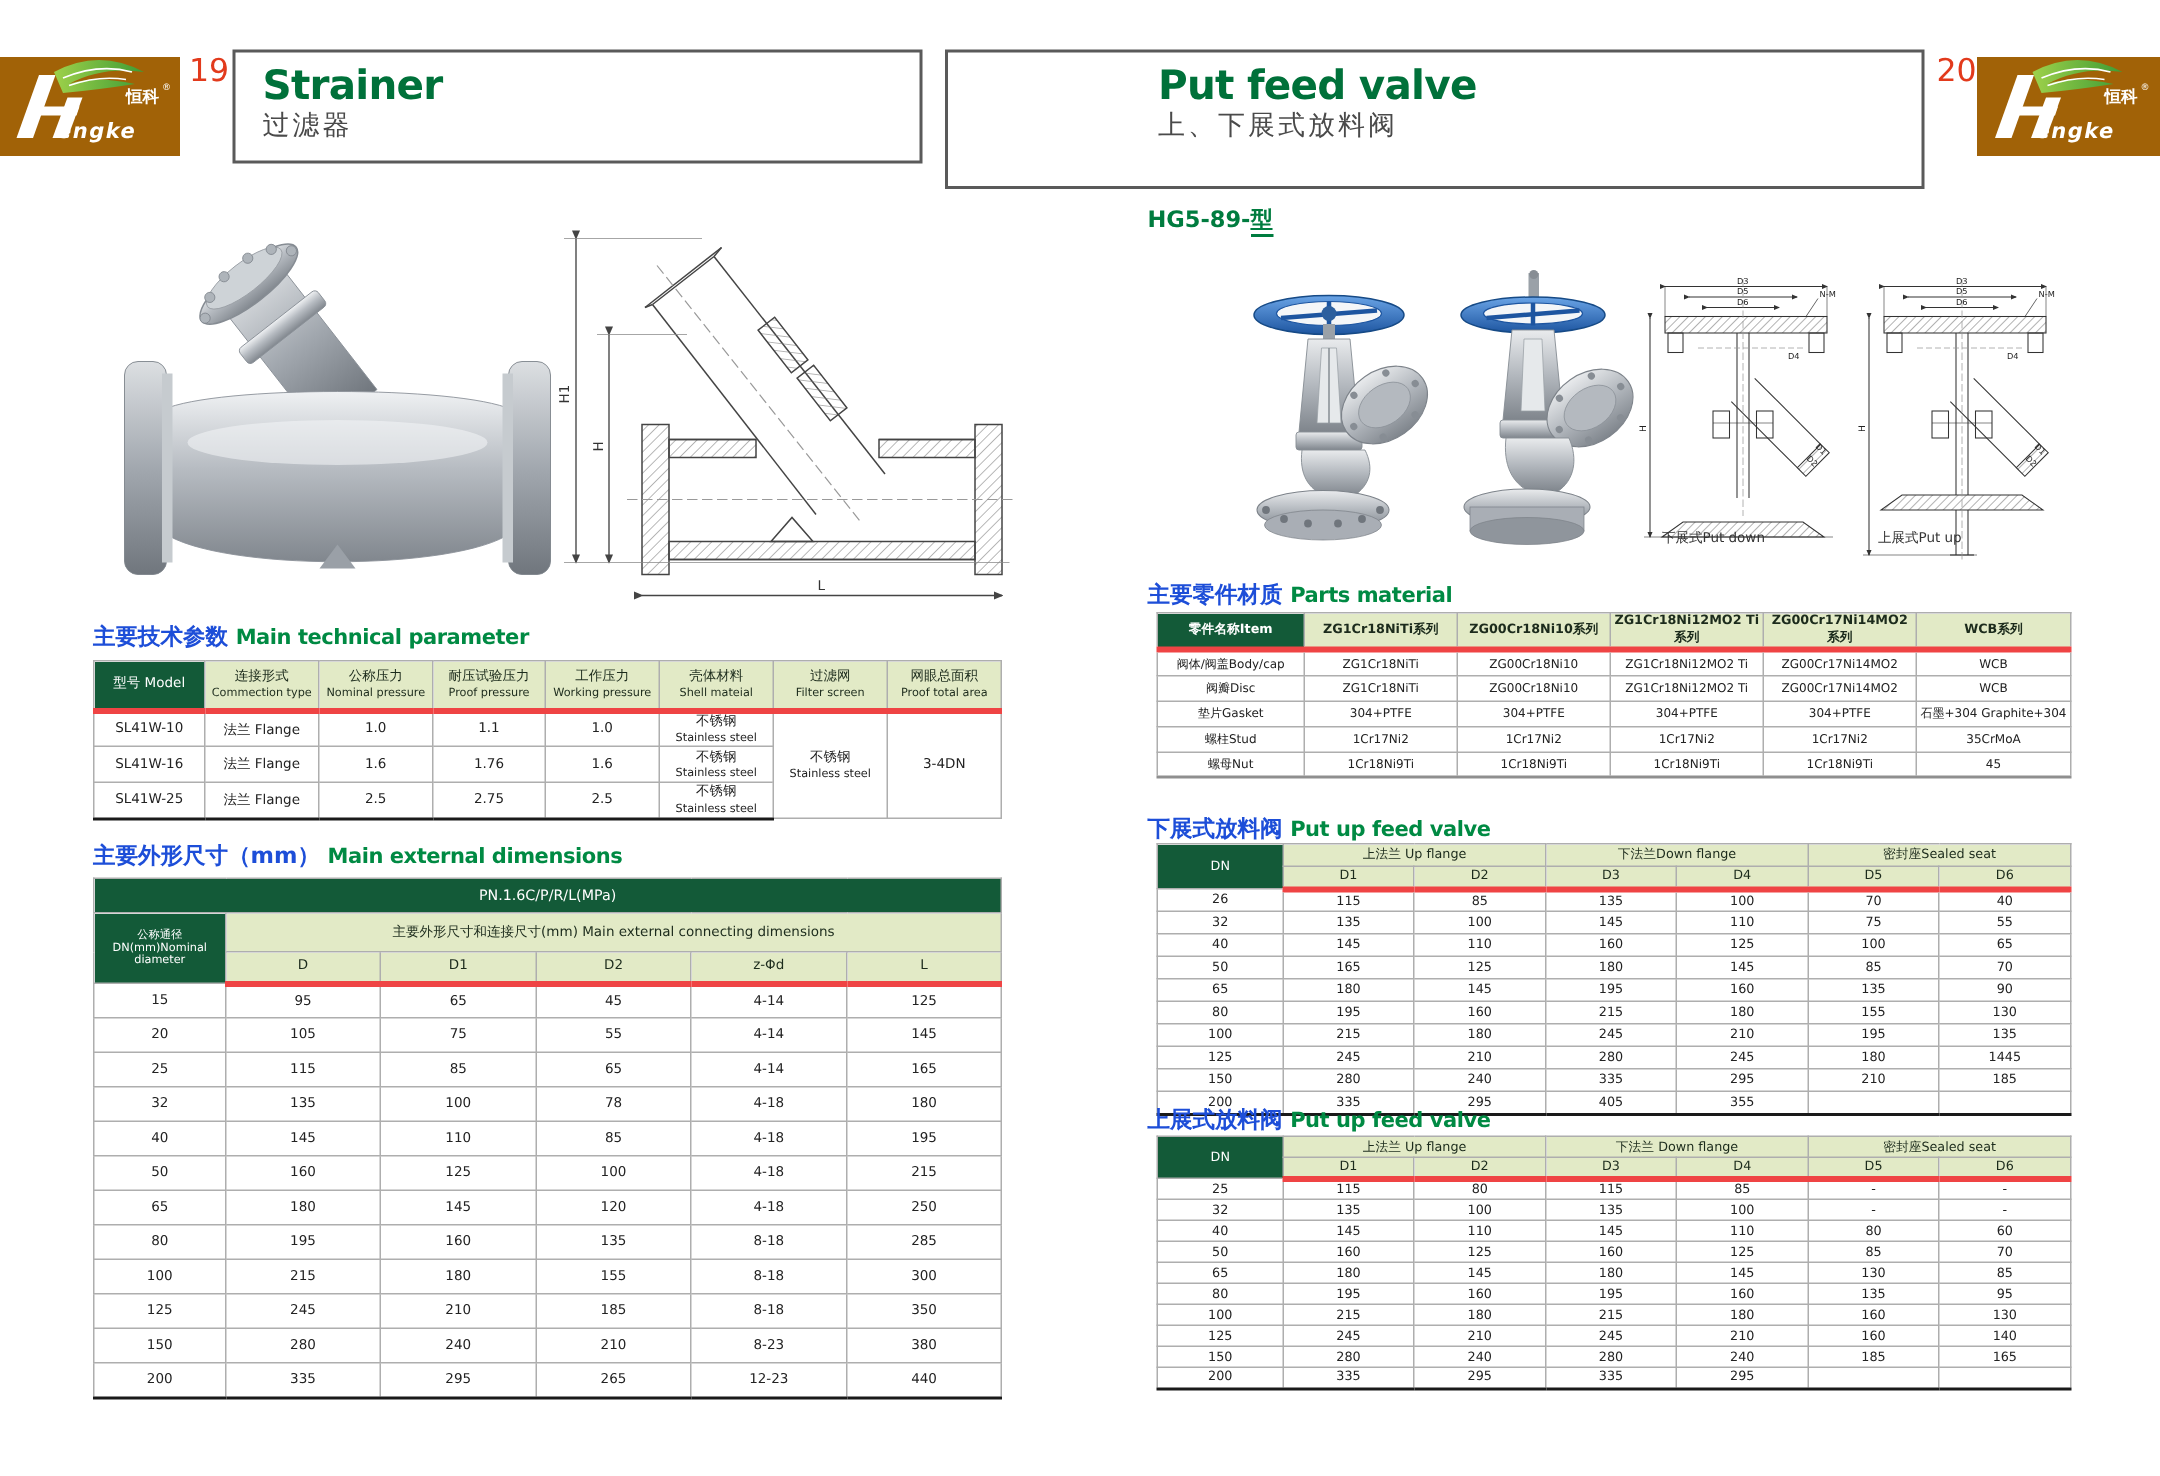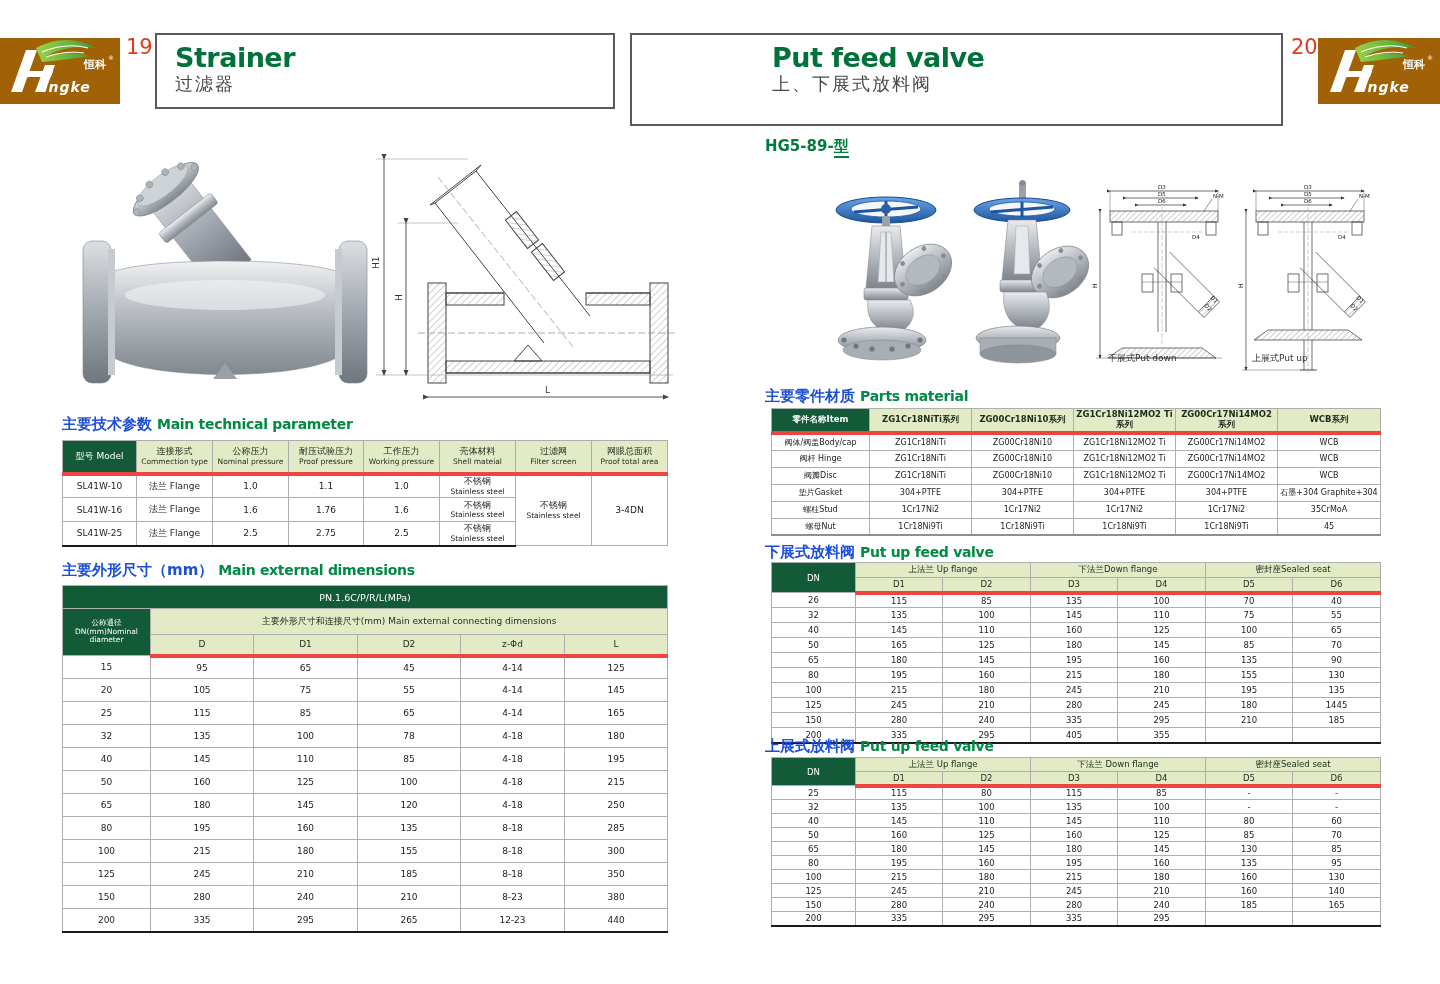--- a/index.html
+++ b/index.html
@@ -609,28 +609,20 @@
   <tbody>
       <tr>
         <td>阀体/阀盖Body/cap</td>
         <td>ZG1Cr18NiTi</td>
         <td>ZG00Cr18Ni10</td>
         <td>ZG1Cr18Ni12MO2 Ti</td>
         <td>ZG00Cr17Ni14MO2</td>
         <td>WCB</td>
       </tr>
       <tr>
-        <td>阀杆 Hinge</td>
-        <td>ZG1Cr18NiTi</td>
-        <td>ZG00Cr18Ni10</td>
-        <td>ZG1Cr18Ni12MO2 Ti</td>
-        <td>ZG00Cr17Ni14MO2</td>
-        <td>WCB</td>
-      </tr>
-      <tr>
         <td>阀瓣Disc</td>
         <td>ZG1Cr18NiTi</td>
         <td>ZG00Cr18Ni10</td>
         <td>ZG1Cr18Ni12MO2 Ti</td>
         <td>ZG00Cr17Ni14MO2</td>
         <td>WCB</td>
       </tr>
       <tr>
         <td>垫片Gasket</td>
         <td>304+PTFE</td>

